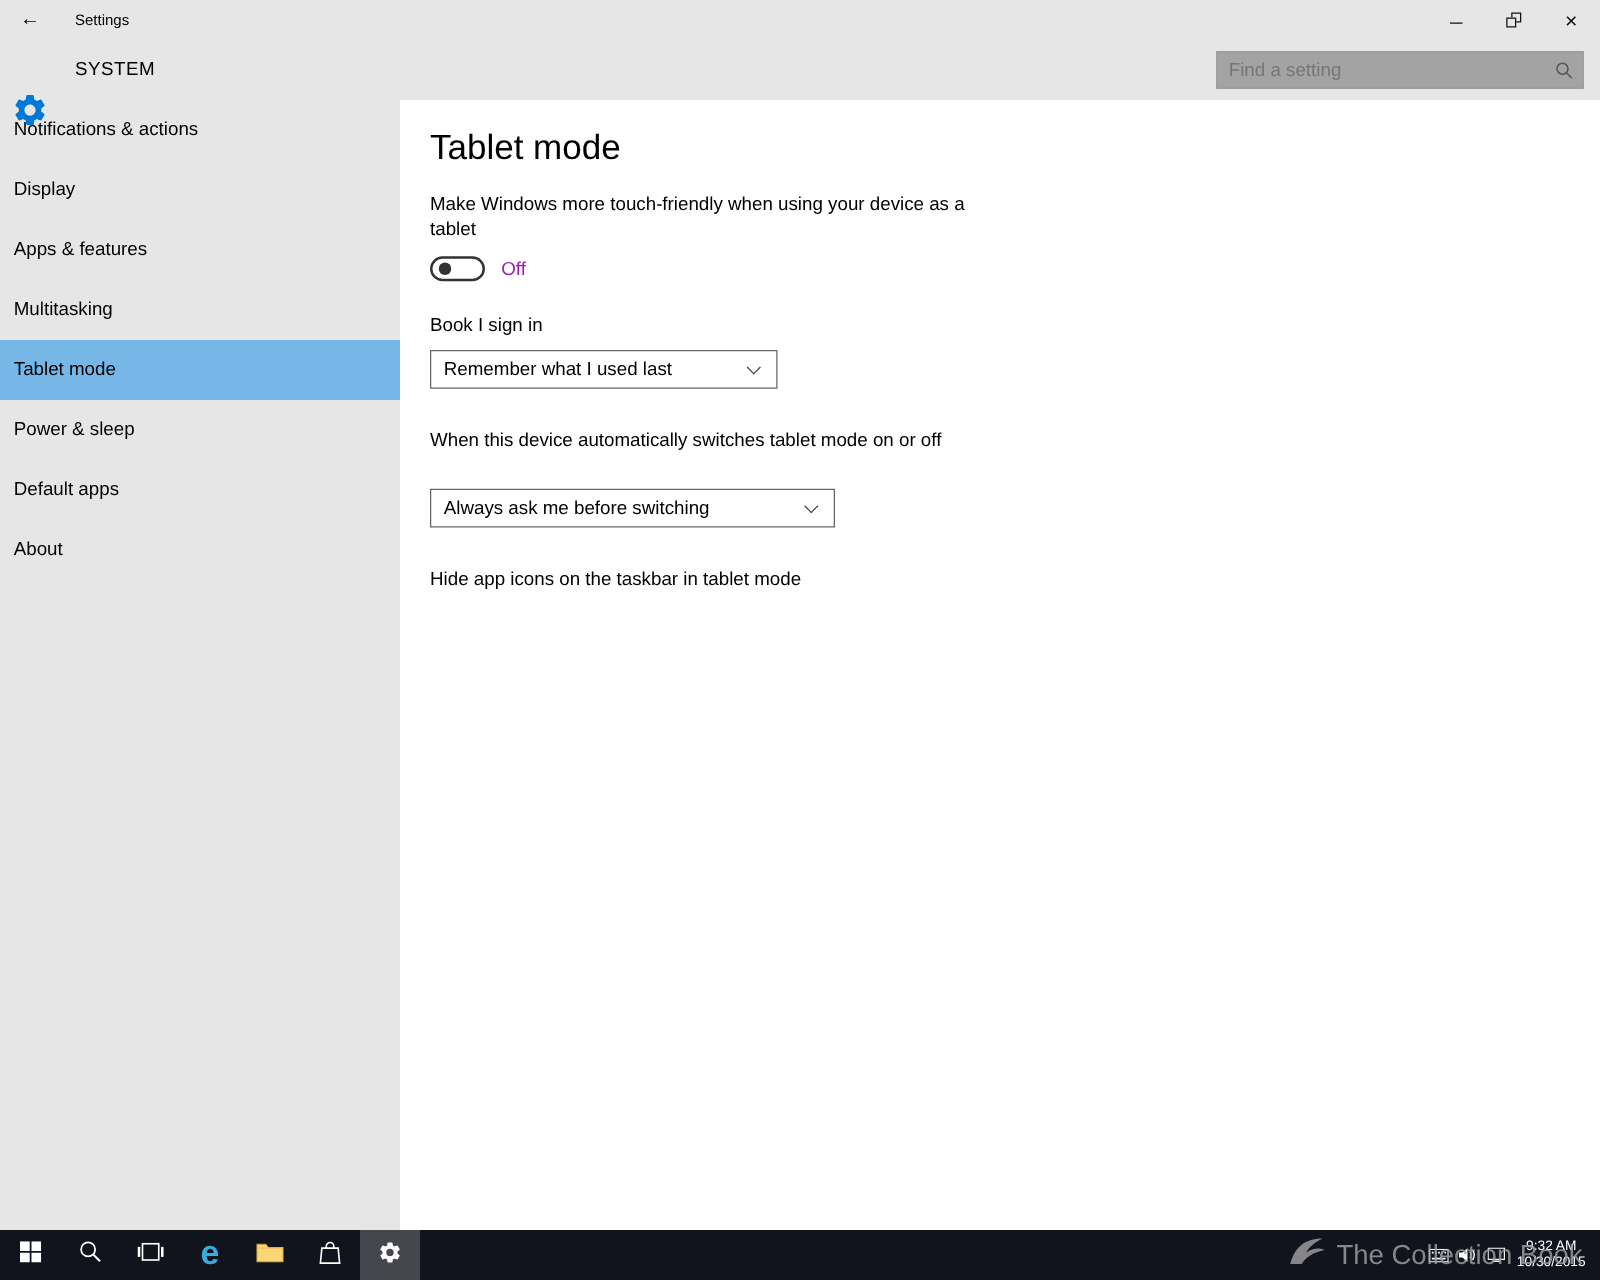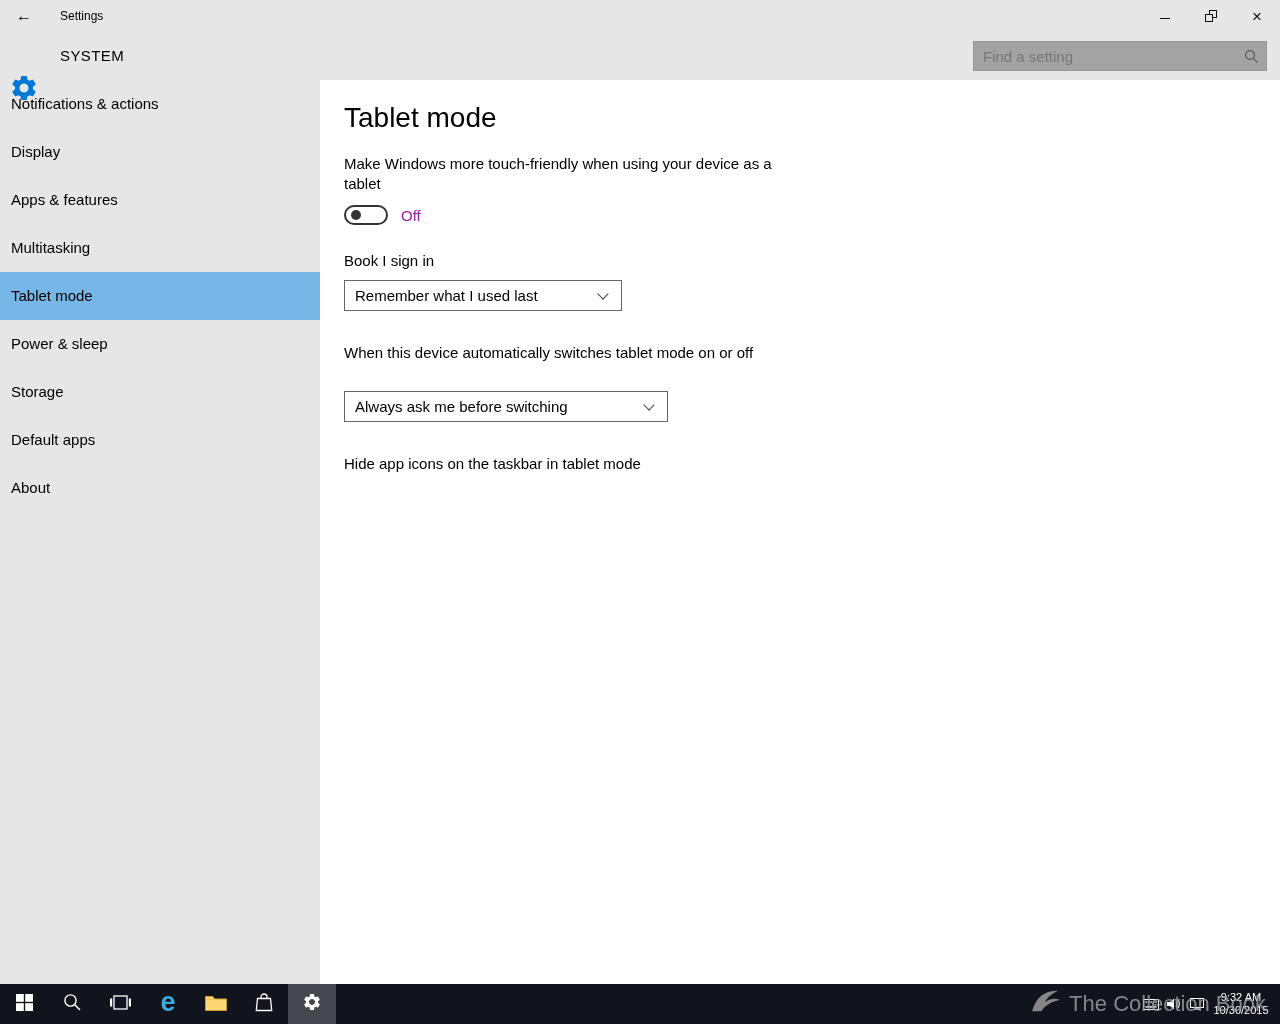--- a/index.html
+++ b/index.html
@@ -108,21 +108,20 @@
     </div>
   </div>
 
   <div class="sidebar">
     <div class="nav-item">Notifications &amp; actions</div>
     <div class="nav-item">Display</div>
     <div class="nav-item">Apps &amp; features</div>
     <div class="nav-item">Multitasking</div>
     <div class="nav-item selected">Tablet mode</div>
     <div class="nav-item">Power &amp; sleep</div>
-    <div class="nav-item">Storage</div>
     <div class="nav-item">Default apps</div>
     <div class="nav-item">About</div>
   </div>
 
   <div class="main">
     <div class="page-title">Tablet mode</div>
 
     <div class="setting-label lbl-1">Make Windows more touch-friendly when using your device as a tablet</div>
     <div class="toggle-row">
       <div class="toggle off">

